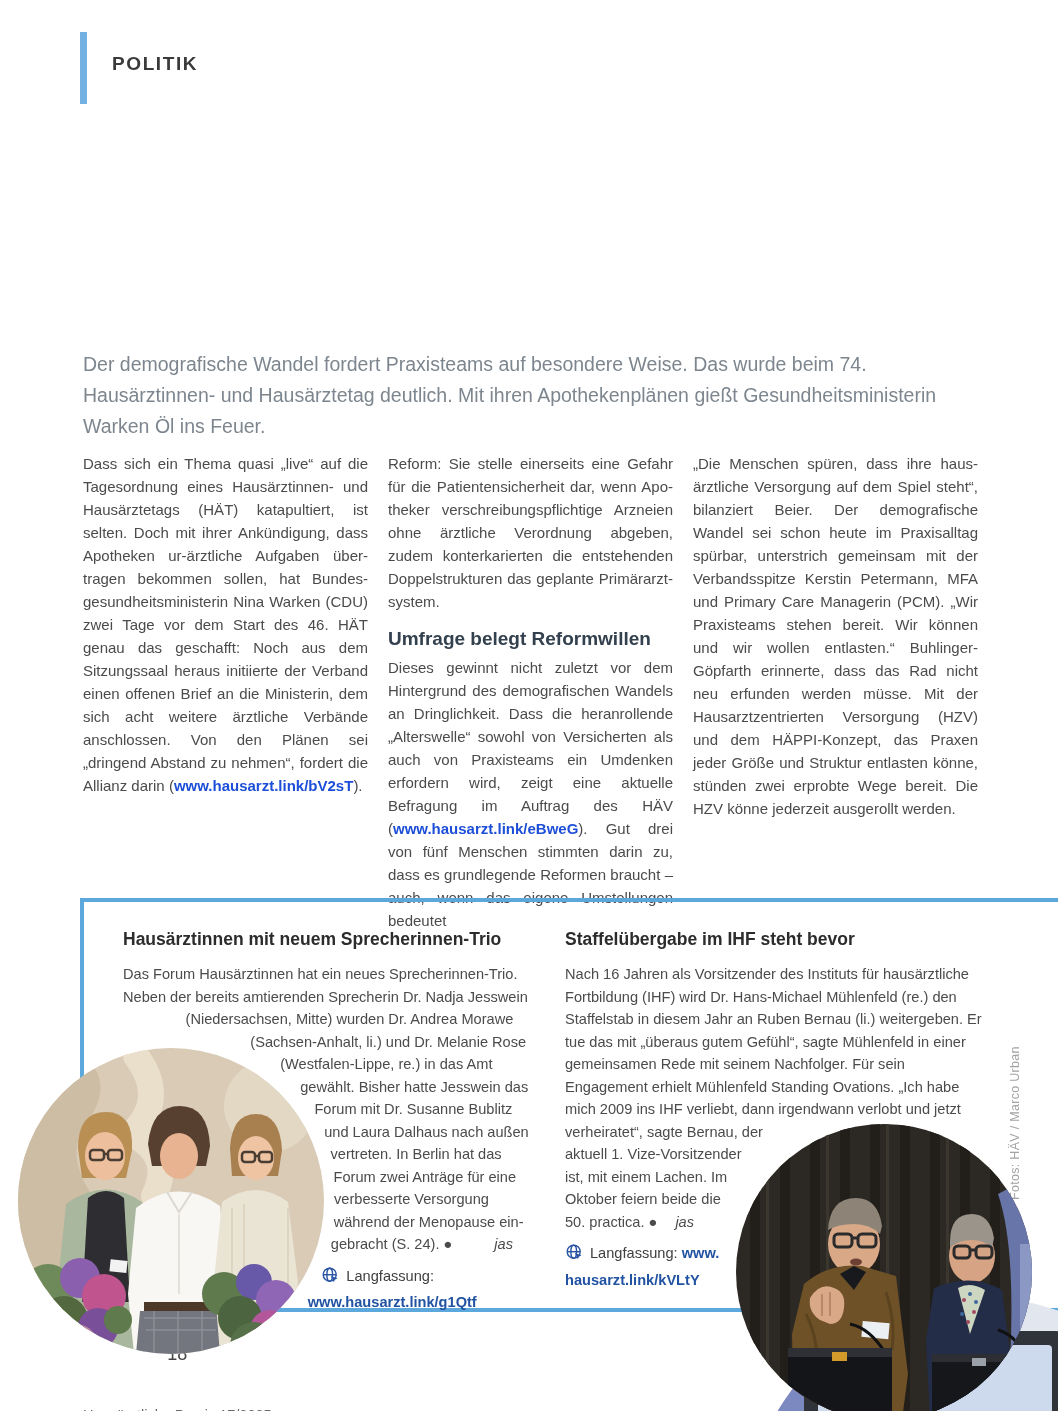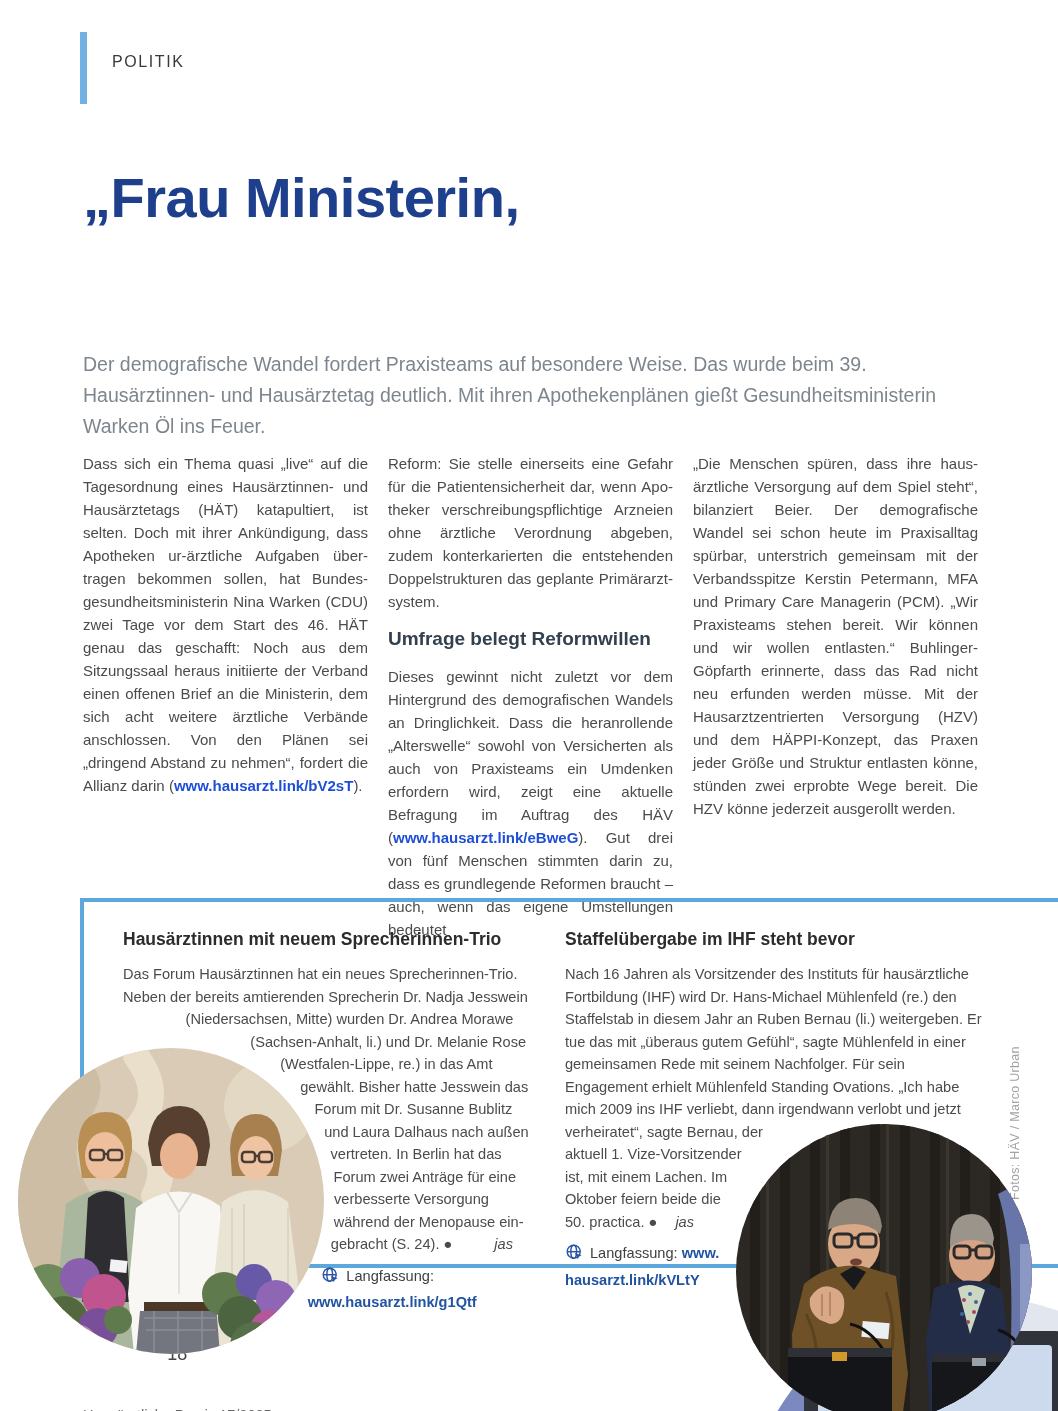--- a/index.html
+++ b/index.html
@@ -1,39 +1,39 @@
 <!DOCTYPE html>
 <html lang="de"><head>
 <meta charset="utf-8">
 <style>
   html,body{margin:0;padding:0;background:#ffffff;}
   .page{position:relative;width:1058px;height:1411px;background:#fff;overflow:hidden;
         font-family:"Liberation Sans",sans-serif;color:#4b4b4b;}
 
   
   .kicker-bar{position:absolute;left:80px;top:32px;width:7px;height:72px;background:#72b1e1;}
-  .kicker{position:absolute;left:112px;top:53px;font-size:16px;font-weight:400;
+  .kicker{position:absolute;left:112px;top:53px;font-size:19px;font-weight:700;
           letter-spacing:1.6px;color:#3a3a3a;}
 
   
   .title{position:absolute;left:83px;top:166px;width:920px;font-size:56px;line-height:63px;
          font-weight:700;color:#1d3f8c;letter-spacing:-0.5px;}
   .lead{position:absolute;left:83px;top:349px;width:900px;font-size:19.5px;line-height:31px;
         color:#7d868e;margin:0;}
 
   
   .cols{position:absolute;left:83px;top:452px;width:895px;display:flex;justify-content:space-between;}
   .col{width:285px;font-size:15px;line-height:23px;color:#4b4b4b;text-align:justify;hyphens:auto;}
   .col p{margin:0;}
   .col p + p{margin-top:0;}
   .inline-link{font-weight:700;color:#1d4ed8;overflow-wrap:anywhere;}
-  .subhead{font-size:19px;line-height:23px;font-weight:700;color:#33404e;margin:14px 0 15px;}
-
-  
-  .infobox{position:absolute;left:80px;top:898px;width:978px;height:370px;box-sizing:border-box;
+  .subhead{font-size:19px;line-height:23px;font-weight:700;color:#33404e;margin:14px 0 6px;}
+
+  
+  .infobox{position:absolute;left:80px;top:898px;width:978px;height:414px;box-sizing:border-box;
            border-top:4px solid #5ca7db;border-bottom:4px solid #5ca7db;background:transparent;z-index:1;}
   .infobox-leftborder{position:absolute;left:0;top:0;width:4px;height:406px;background:#5ca7db;}
   .box-col{position:absolute;top:26px;font-size:14.6px;line-height:22.5px;color:#4b4b4b;z-index:2;}
   .box-col h2{font-size:17.5px;line-height:22px;font-weight:700;color:#2c2c2c;margin:0 0 13px;}
   .box-col-left{left:43px;width:416px;}
   .box-col-right{left:485px;width:420px;}
   .wrapL{float:left;width:215px;height:420px;shape-outside:circle(171px at 40px 237px);}
   .wrapR{float:right;width:270px;height:430px;shape-outside:circle(135px at 140px 299px);}
   .author{font-style:italic;color:#4c4c4c;}
   .author-far{margin-left:42px;}
@@ -59,24 +59,23 @@
 </style>
 </head>
 <body>
 
 <div class="page">
 
   <div class="kicker-bar"></div>
   <div class="kicker">POLITIK</div>
 
   <h1 class="title" style="margin:0;">
-    <span style="display:block;">„Frau Ministerin,</span>
   </h1>
 
-  <p class="lead">Der demografische Wandel fordert Praxisteams auf besondere Weise. Das wurde beim 39. Hausärztinnen- und Hausärztetag deutlich. Mit ihren Apothekenplänen gießt Gesundheitsministerin Warken Öl ins Feuer.</p>
+  <p class="lead">Der demografische Wandel fordert Praxisteams auf besondere Weise. Das wurde beim 74. Hausärztinnen- und Hausärztetag deutlich. Mit ihren Apothekenplänen gießt Gesundheitsministerin Warken Öl ins Feuer.</p>
 
   <div class="cols">
     <div class="col">
       <p><span>Dass sich ein Thema quasi „live“ auf die Tages­ordnung eines Hausärztinnen- und Haus­ärzte­tags (HÄT) kata­pultiert, ist selten. Doch mit ihrer Ankündi­gung, dass Apo­the­ken ur-ärzt­liche Auf­gaben über­tragen bekommen sollen, hat Bundes­gesund­heits­ministerin Nina Warken (CDU) zwei Tage vor dem Start des 46. HÄT genau das geschafft: Noch aus dem Sitzungs­saal heraus initiierte der Verband einen offenen Brief an die Ministerin, dem sich acht weitere ärzt­liche Verbände anschlossen. Von den Plänen sei „dringend Abstand zu nehmen“, fordert die Allianz darin (</span><span class="inline-link">www.hausarzt.link/bV2sT</span><span>).</span></p>
     </div>
     <div class="col">
       <p>Reform: Sie stelle einer­seits eine Gefahr für die Patienten­sicher­heit dar, wenn Apo­theker ver­schreibungs­pflichtige Arz­neien ohne ärzt­liche Ver­ordnung abgeben, zudem kon­ter­karierten die ent­stehenden Doppel­struk­turen das geplante Primär­arzt­system.</p>
       <h3 class="subhead">Umfrage belegt Reformwillen</h3>
       <p><span>Dieses gewinnt nicht zuletzt vor dem Hinter­grund des demo­grafischen Wandels an Dring­lichkeit. Dass die heran­rollende „Alters­welle“ sowohl von Ver­sicherten als auch von Praxis­teams ein Umdenken erfordern wird, zeigt eine aktuelle Befragung im Auftrag des HÄV (</span><span class="inline-link">www.hausarzt.link/eBweG</span><span>). Gut drei von fünf Menschen stimmten darin zu, dass es grund­legende Reformen braucht – auch, wenn das eigene Um­stellungen bedeutet</span></p>
     </div>

